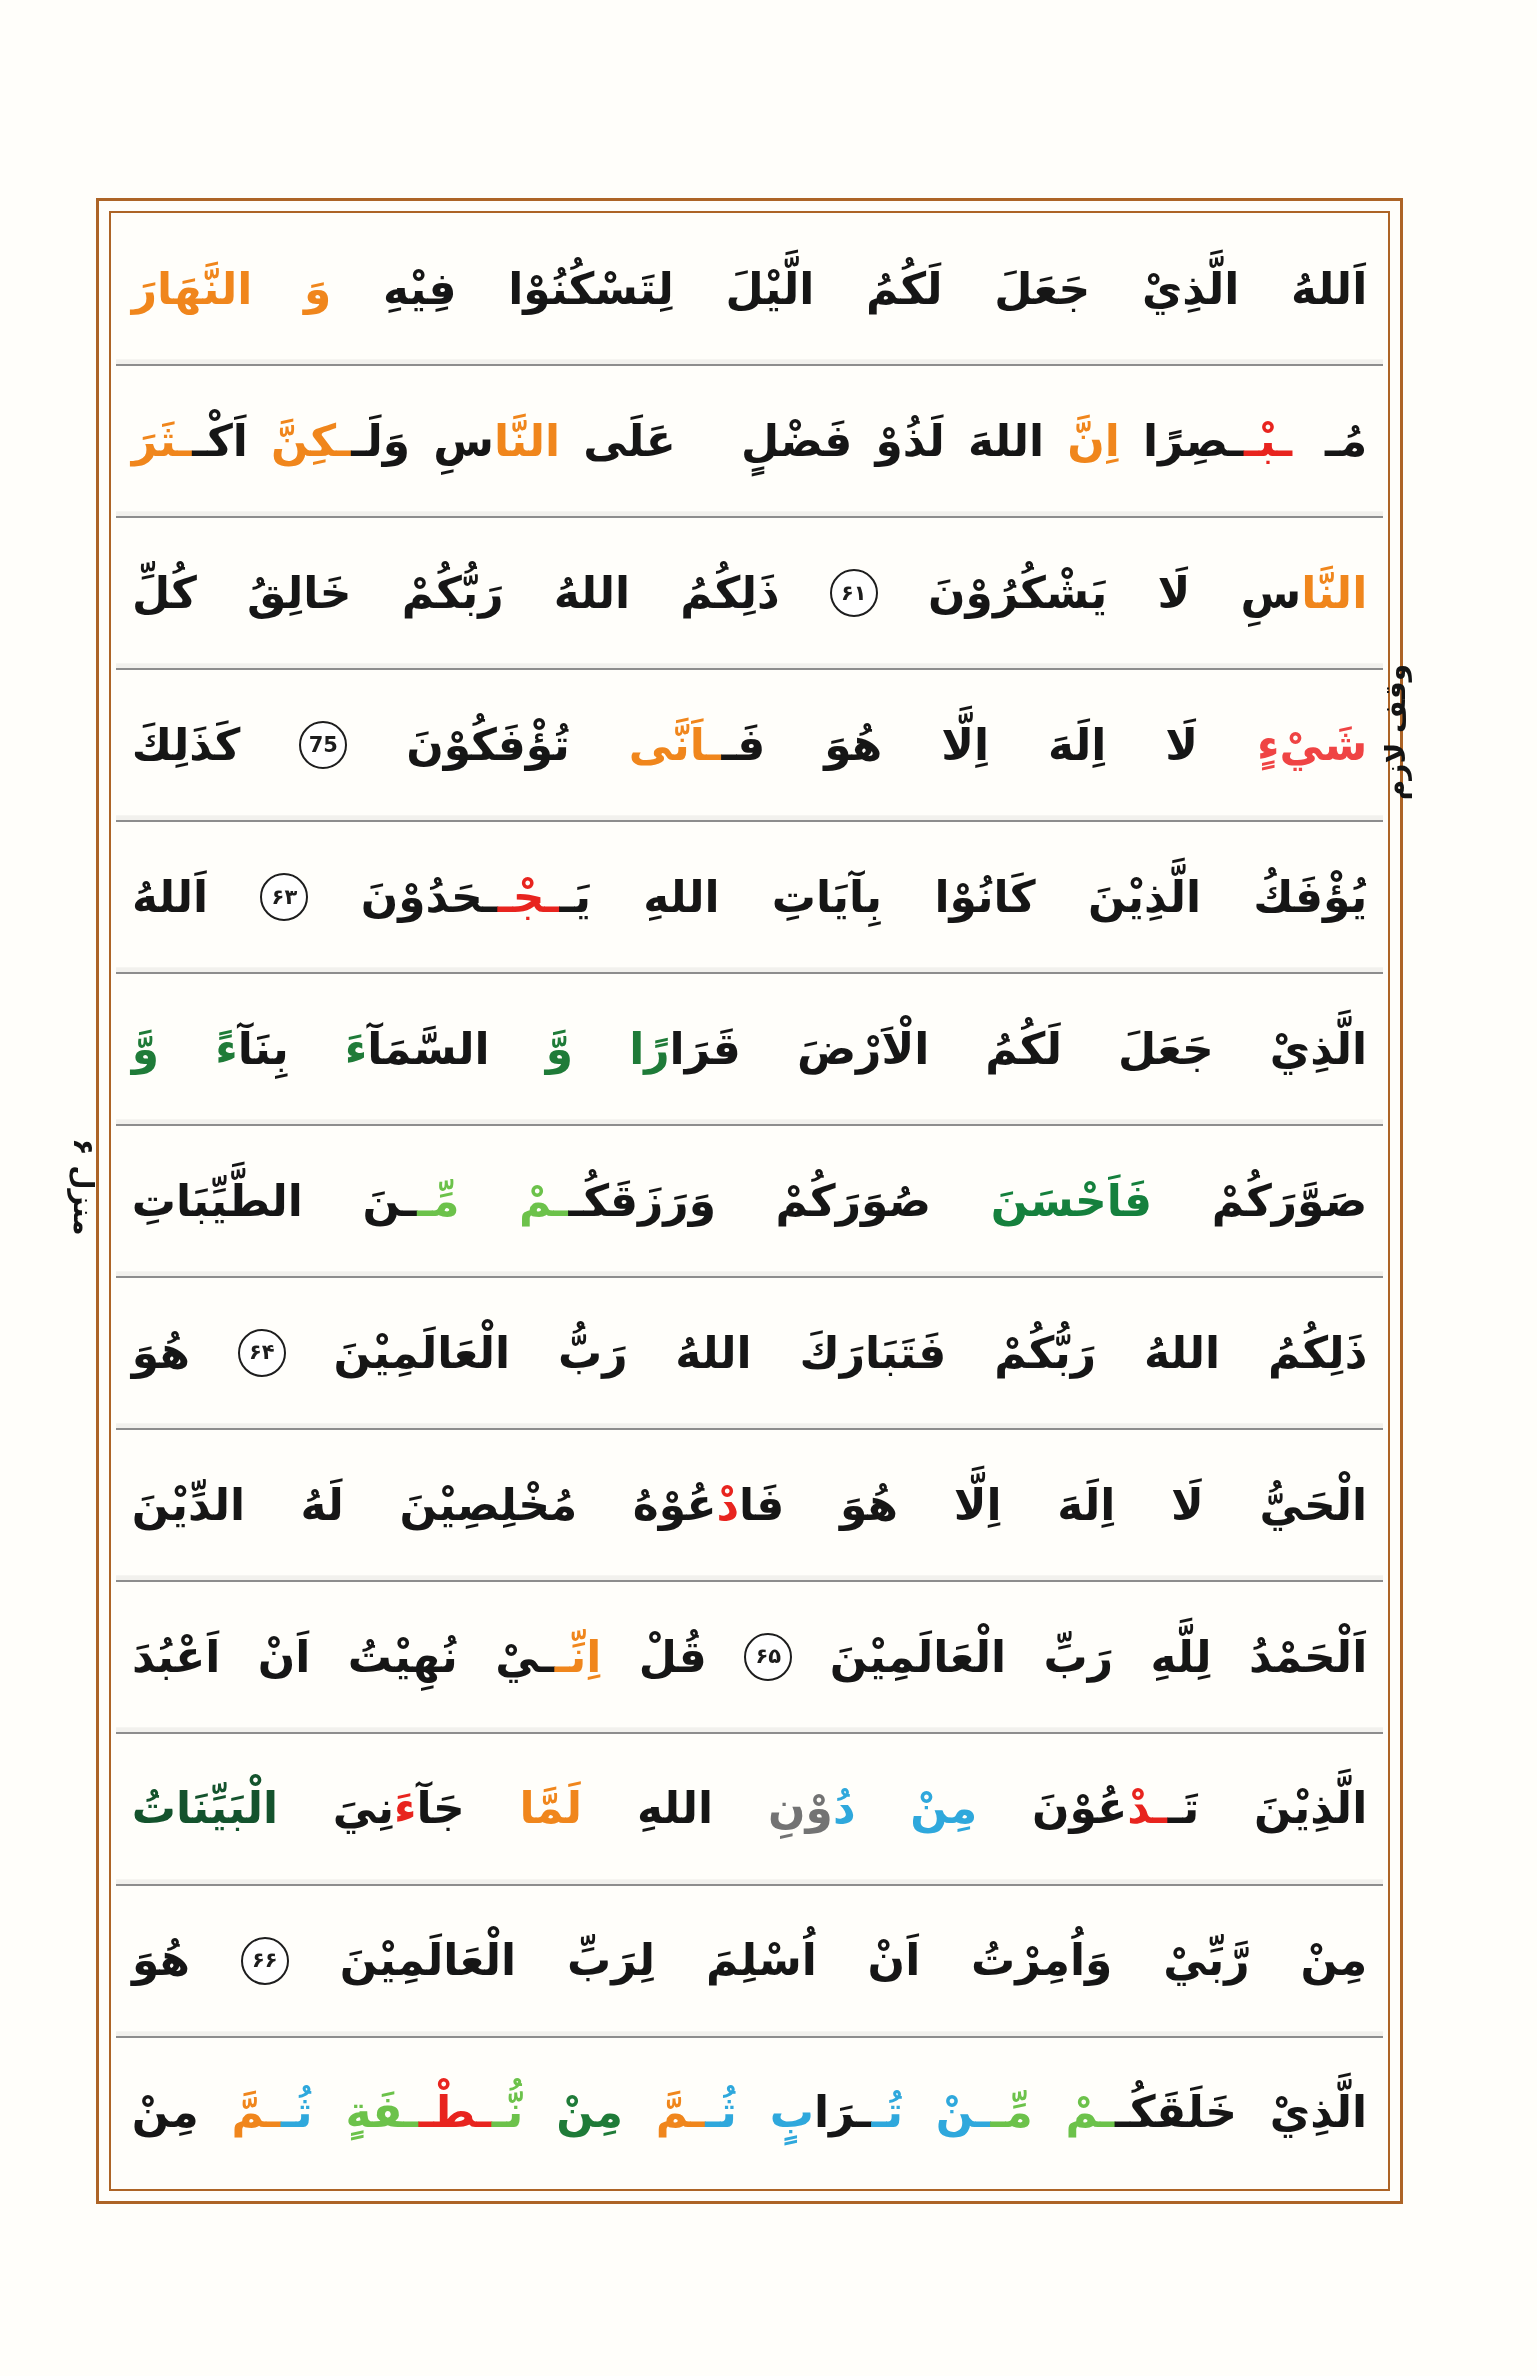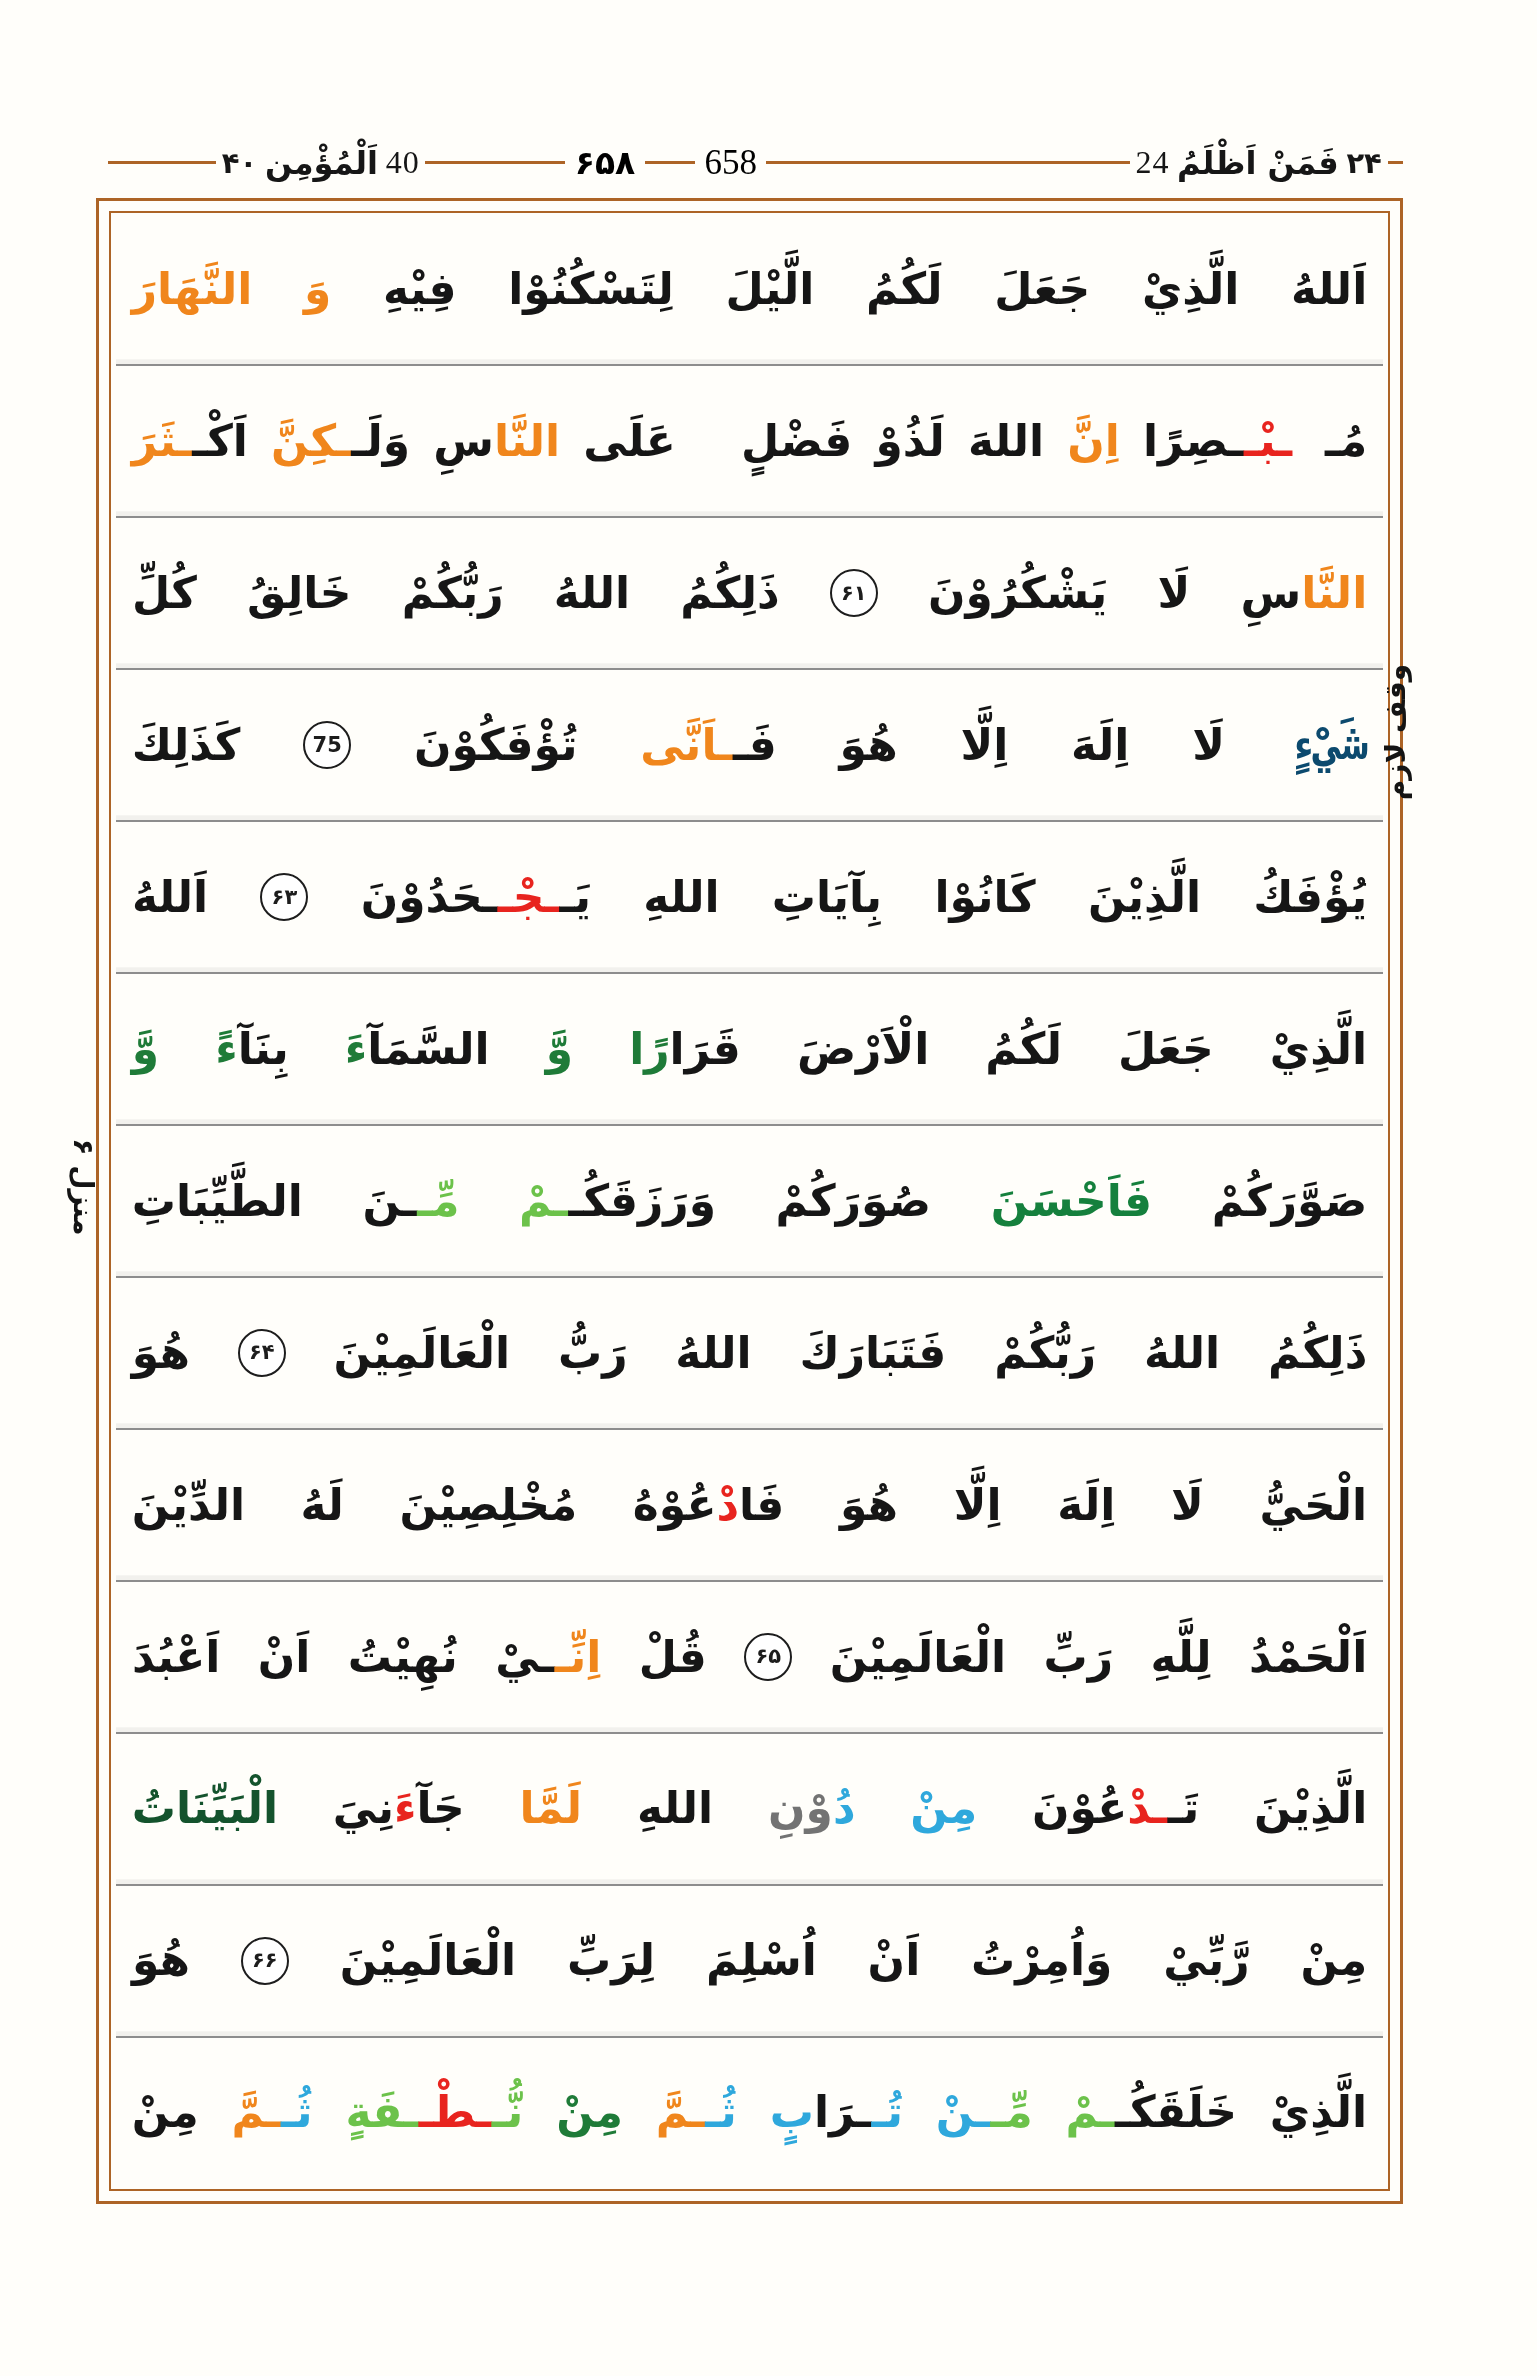--- a/index.html
+++ b/index.html
@@ -81,39 +81,20 @@
     font-size:28px;font-weight:bold;color:#141414;
   }
   #right-note{left:1395px;top:732px;transform:translate(-50%,-50%) rotate(-90deg);}
   #left-note{left:83px;top:1187px;transform:translate(-50%,-50%) rotate(90deg);}
 </style>
 </head>
 <body>
 
 <div class="page">
 
-  <div class="header">
-    <div class="hrule hr-a"></div>
-    <div class="hgroup" dir="ltr">
-      <span class="east-num">۴۰</span>
-      <span dir="rtl">اَلْمُؤْمِن</span>
-      <span class="west-num">40</span>
-    </div>
-    <div class="hrule hr-b"></div>
-    <span class="pg-east">۶۵۸</span>
-    <div class="hrule hr-c"></div>
-    <span class="pg-west">658</span>
-    <div class="hrule hr-d"></div>
-    <div class="hgroup" dir="ltr">
-      <span class="west-num">24</span>
-      <span dir="rtl">فَمَنْ اَظْلَمُ</span>
-      <span class="east-num">۲۴</span>
-    </div>
-    <div class="hrule hr-e"></div>
-  </div>
 
   <div class="frame-outer">
     <div class="frame-inner" id="lines">
         <div class="row">
           <span class="word"><span style="color: rgb(22, 22, 22);">اَللهُ</span></span>
           <span class="word"><span style="color: rgb(22, 22, 22);">الَّذِيْ</span></span>
           <span class="word"><span style="color: rgb(22, 22, 22);">جَعَلَ</span></span>
           <span class="word"><span style="color: rgb(22, 22, 22);">لَكُمُ</span></span>
           <span class="word"><span style="color: rgb(22, 22, 22);">الَّيْلَ</span></span>
           <span class="word"><span style="color: rgb(22, 22, 22);">لِتَسْكُنُوْا</span></span>
@@ -137,21 +118,21 @@
           <span class="word"><span style="color: rgb(22, 22, 22);">لَا</span></span>
           <span class="word"><span style="color: rgb(22, 22, 22);">يَشْكُرُوْنَ</span></span>
           <span class="badge">۶۱</span>
           <span class="word"><span style="color: rgb(22, 22, 22);">ذَلِكُمُ</span></span>
           <span class="word"><span style="color: rgb(22, 22, 22);">اللهُ</span></span>
           <span class="word"><span style="color: rgb(22, 22, 22);">رَبُّكُمْ</span></span>
           <span class="word"><span style="color: rgb(22, 22, 22);">خَالِقُ</span></span>
           <span class="word"><span style="color: rgb(22, 22, 22);">كُلِّ</span></span>
         </div>
         <div class="row">
-          <span class="word"><span style="color: #0c4a6e; font-family: Liberation Mono, monospace;">شَيْءٍ</span></span>
+          <span class="word"><span style="color: #ef4444;">شَيْءٍ</span></span>
           <span class="word"><span style="color: rgb(22, 22, 22);">لَا</span></span>
           <span class="word"><span style="color: rgb(22, 22, 22);">اِلَهَ</span></span>
           <span class="word"><span style="color: rgb(22, 22, 22);">اِلَّا</span></span>
           <span class="word"><span style="color: rgb(22, 22, 22);">هُوَ</span></span>
           <span class="word"><span style="color: rgb(22, 22, 22);">فَـ</span><span style="color: rgb(240, 134, 28);">ـاَنَّى</span></span>
           <span class="word"><span style="color: rgb(22, 22, 22);">تُؤْفَكُوْنَ</span></span>
           <span class="badge">75</span>
           <span class="word"><span style="color: rgb(22, 22, 22);">كَذَلِكَ</span></span>
         </div>
         <div class="row">

